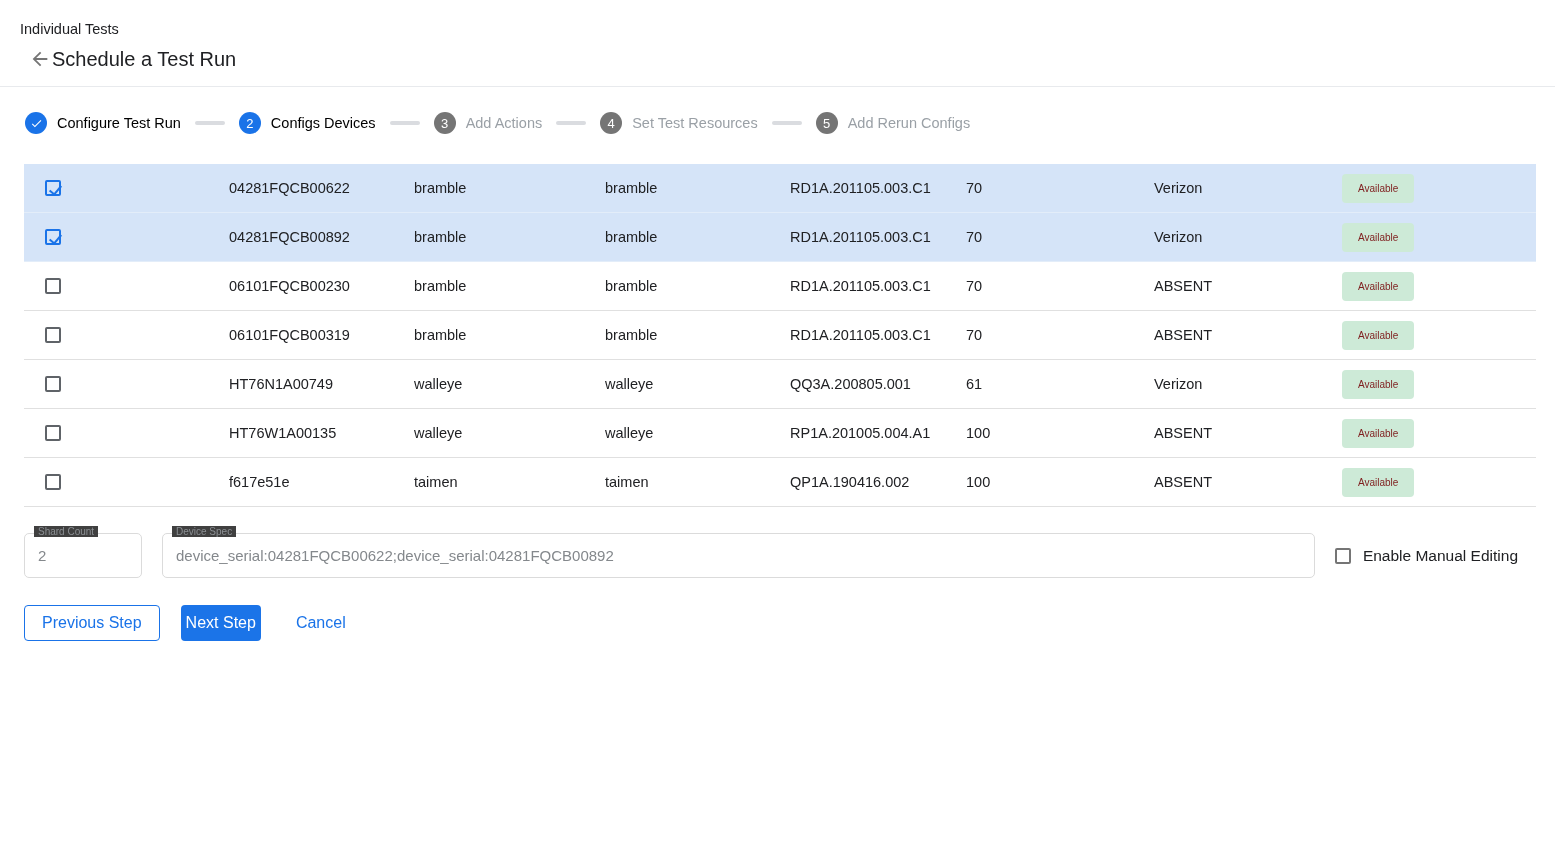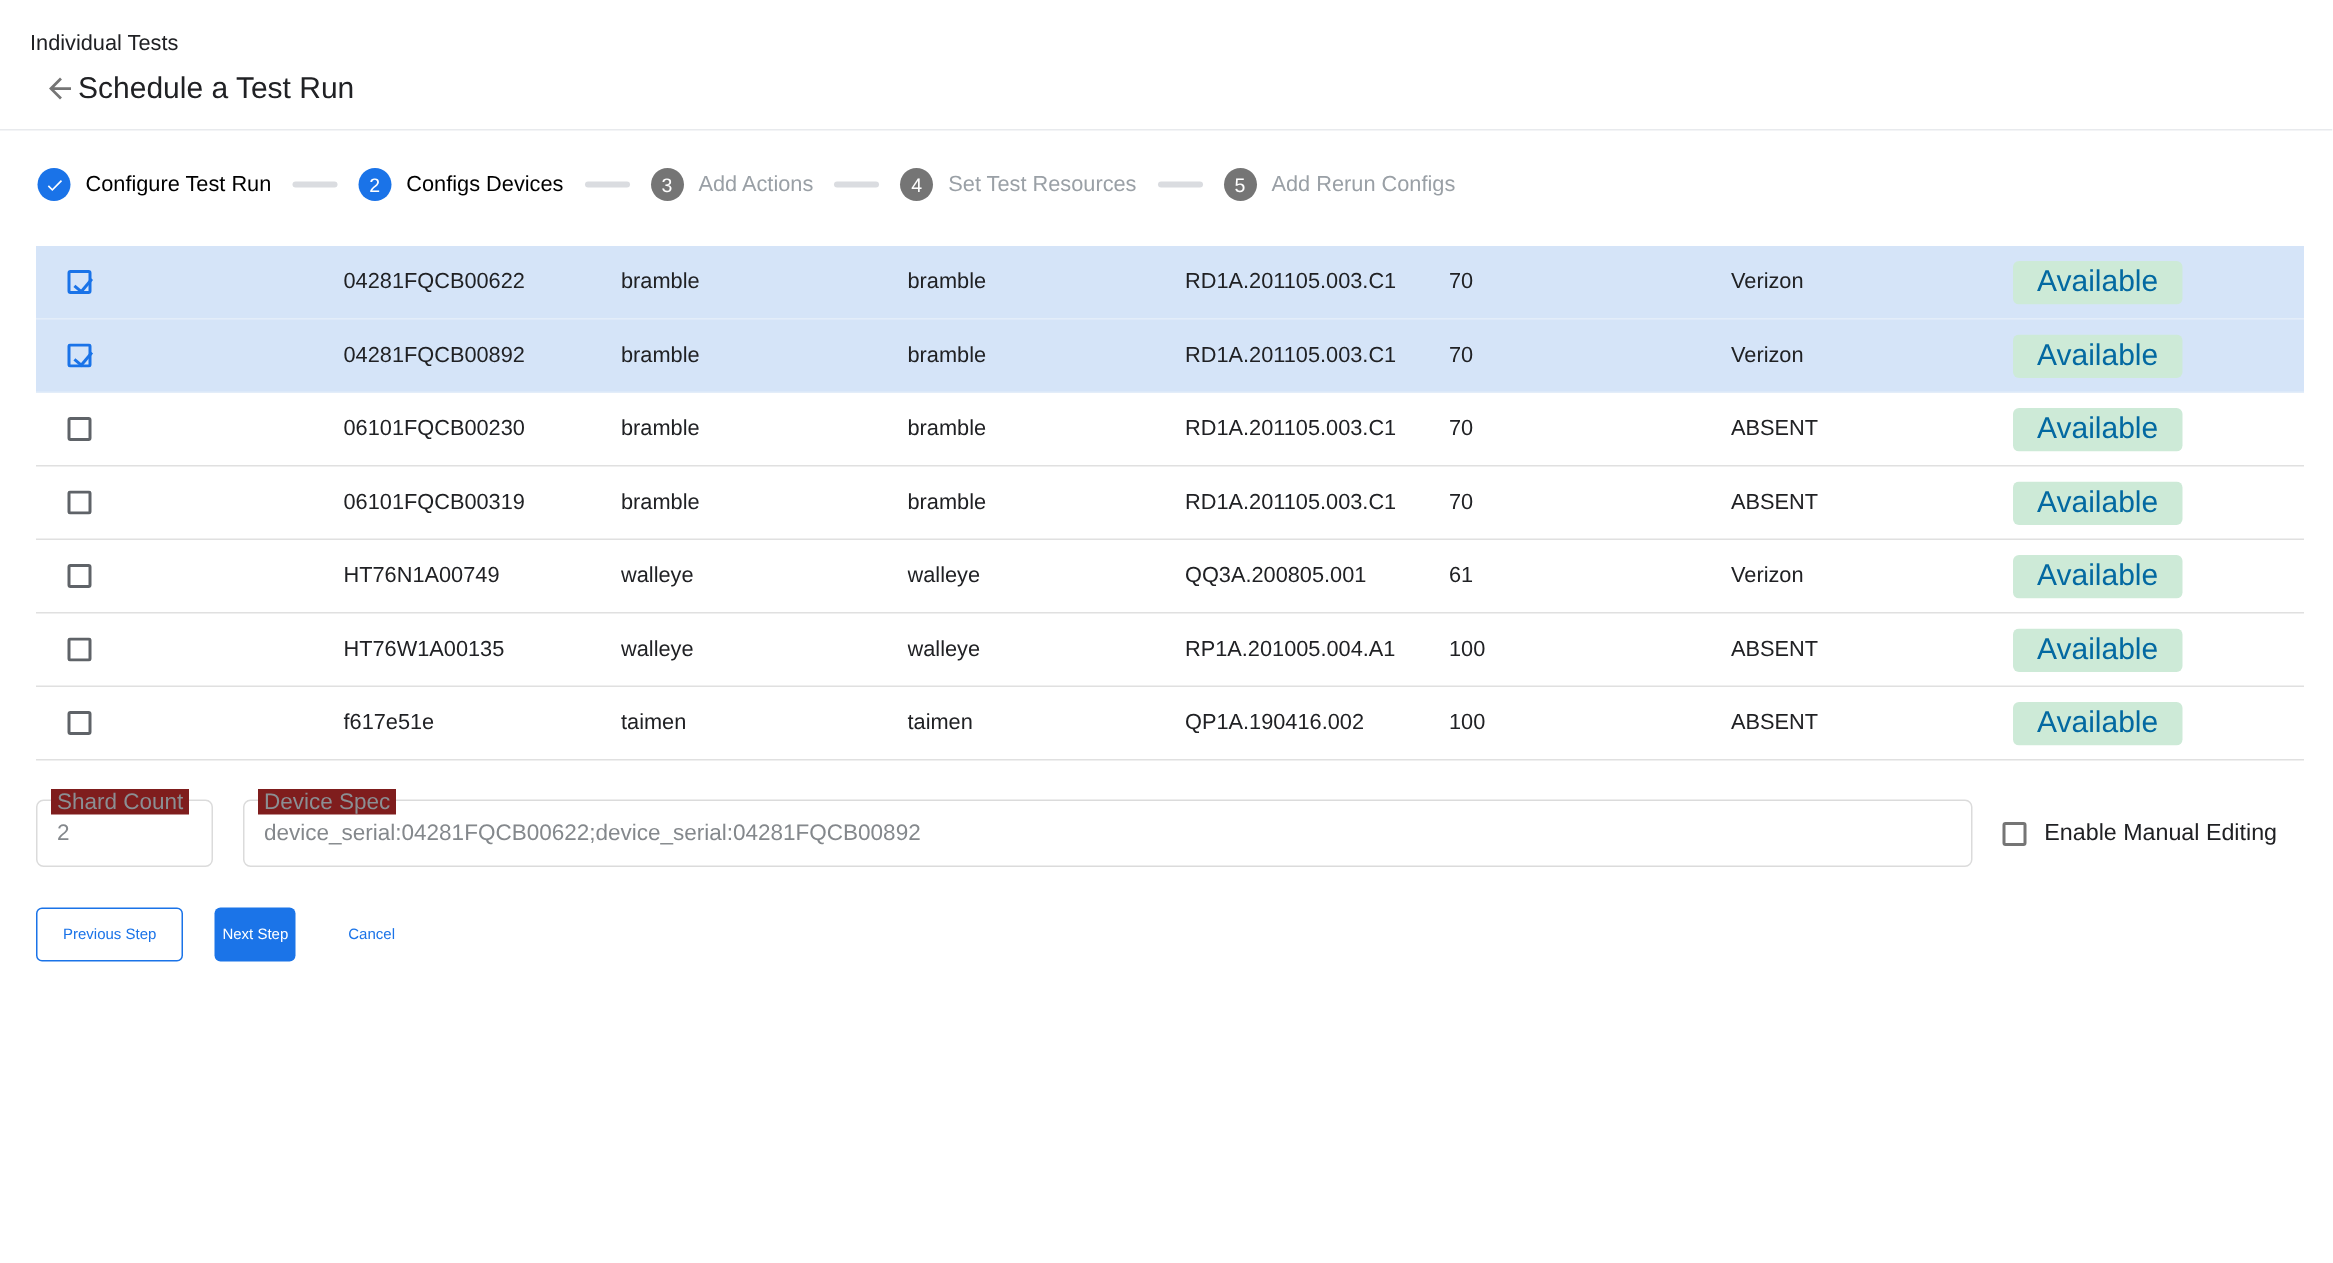--- a/index.html
+++ b/index.html
@@ -44,40 +44,40 @@
   .checkbox { position:relative; width:16px; height:16px; border:2px solid #5f6368;
     border-radius:2px; background:transparent; cursor:pointer; }
   .checkbox.indeterminate, .checkbox.checked { border-color:#1a73e8; }
   .checkbox.indeterminate::after { content:""; position:absolute; left:3px; top:6px;
     width:10px; height:2.5px; background:#1a73e8; }
   .checkbox.checked::after { content:""; position:absolute; left:4.5px; top:0.5px;
     width:5px; height:10px; border:solid #1a73e8; border-width:0 2.5px 2.5px 0;
     transform:rotate(40deg); }
 
   
-  .chip { display:inline-block; background:#cdead7; color:#0369a1; border-radius:4px;
-    padding:6px 16px; font-size:20px; line-height:17px; }
+  .chip { display:inline-block; background:#cdead7; color:#7f1d1d; border-radius:4px;
+    padding:6px 16px; font-size:10px; line-height:17px; }
 
   
   .form-row { display:flex; align-items:flex-start; margin:26px 37px 0 24px; }
   .field { position:relative; height:45px; border:1px solid #dbdbdb; border-radius:5px;
     display:flex; align-items:center; padding:0 13px; }
-  .field .flabel { position:absolute; top:-8px; left:9px; background:#7f1d1d; padding:0 4px;
-    font-size:15px; color:#8b8f93; white-space:nowrap; }
+  .field .flabel { position:absolute; top:-8px; left:9px; background:#404040; padding:0 4px;
+    font-size:10px; color:#8b8f93; white-space:nowrap; }
   .field .fvalue { font-size:15px; color:#84888c; white-space:nowrap; overflow:hidden; }
   .field.shard { width:118px; }
   .field.spec { flex:1; margin-left:20px; }
   .manual-group { display:flex; align-items:center; margin-left:20px; margin-top:14px;
     white-space:nowrap; cursor:pointer; }
   .manual-group .checkbox { border-color:#757575; flex:0 0 16px; }
   .manual-label { margin-left:12px; font-size:15.5px; color:#202124; }
 
   
   .actions { display:flex; align-items:center; margin:27px 0 0 24px; }
-  .btn { height:36px; border-radius:4px; font-size:10px; font-weight:500;
+  .btn { height:36px; border-radius:4px; font-size:16px; font-weight:500;
     font-family:"Liberation Sans", sans-serif; display:flex; align-items:center;
     justify-content:center; cursor:pointer; }
   .btn.outlined { border:1px solid #1a73e8; background:#ffffff; color:#1a73e8; padding:0 17px; }
   .btn.filled { background:#1b74e8; color:#ffffff; border:none; padding:0 5px; margin-left:21px; }
   .btn.text { background:none; border:none; color:#1a73e8; padding:0 16px; margin-left:19px; }
 </style>
 </head>
 <body>
 
 <header class="top">

